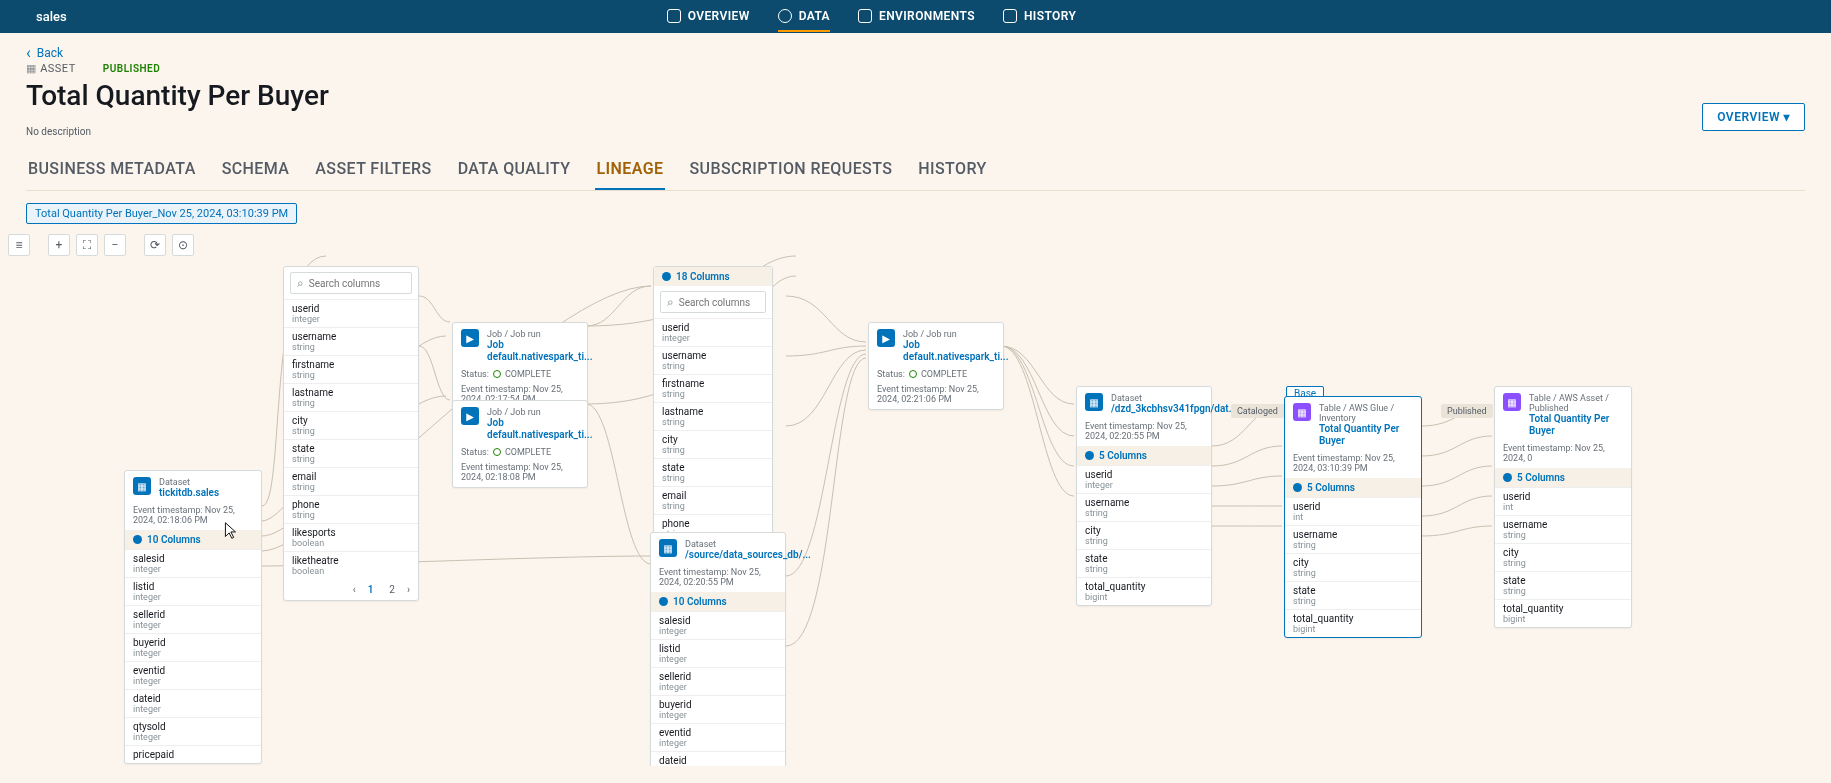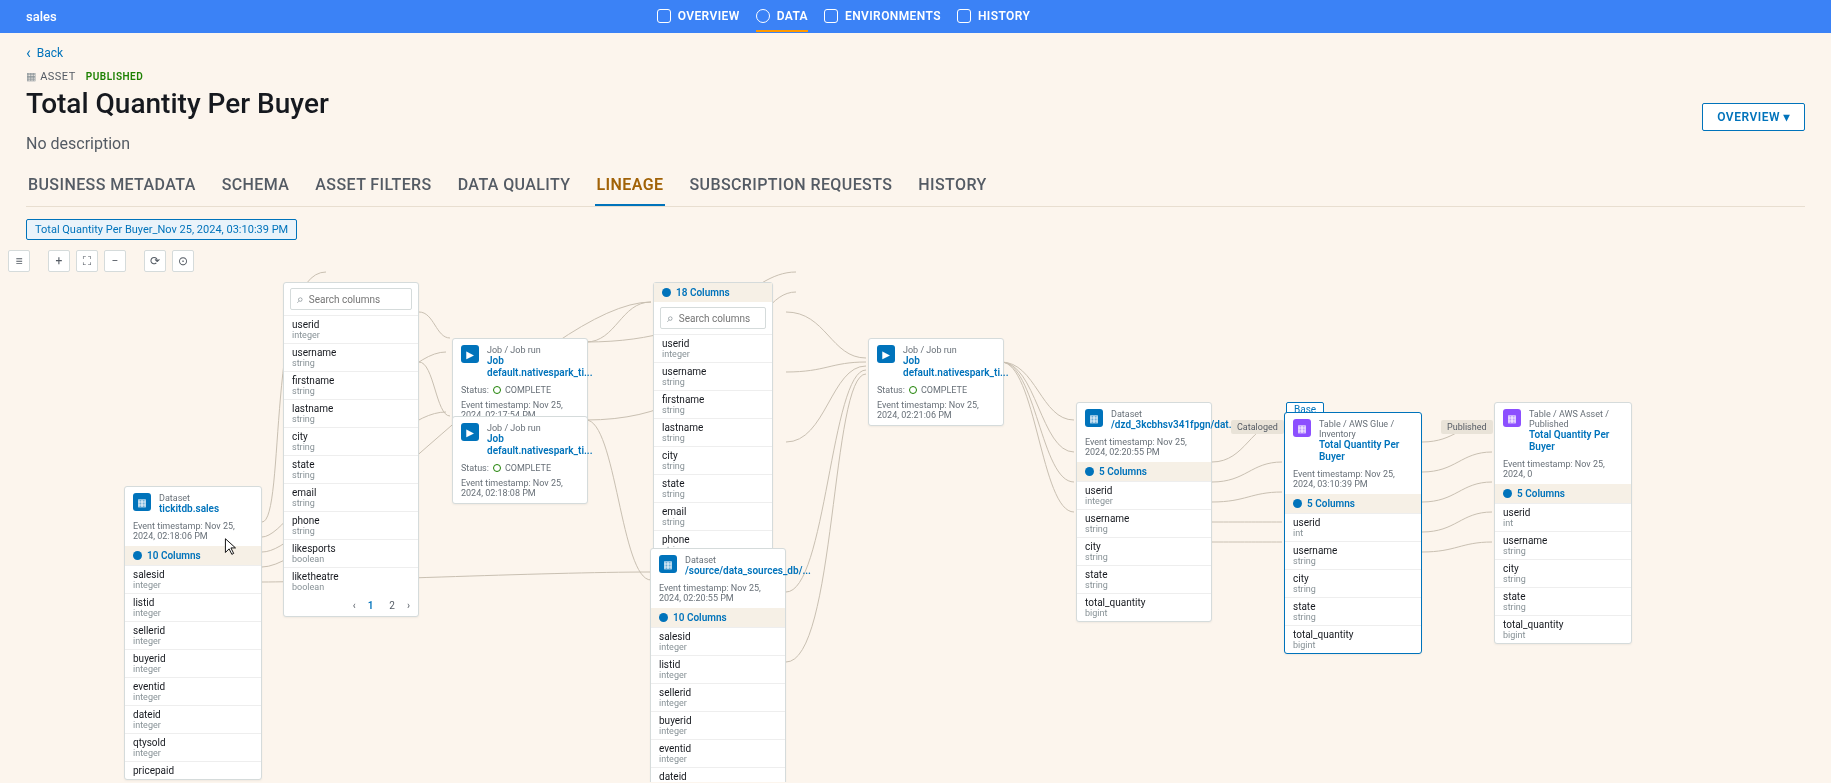--- a/index.html
+++ b/index.html
@@ -1,34 +1,34 @@
 <!DOCTYPE html>
 <html><head>
 <meta charset="utf-8">
 <style>
 *{box-sizing:border-box;margin:0;padding:0;font-family:-apple-system,BlinkMacSystemFont,"Segoe UI",Roboto,Arial,sans-serif}
 body{background:#fcf5ed;color:#16191f;font-size:12px;width:1831px;overflow:hidden}
-.topbar{background:#3b82f6;height:33px;display:flex;align-items:center;padding:0 26px;color:#fff}
+.topbar{background:#0c4a6e;height:33px;display:flex;align-items:center;padding:0 36px;color:#fff}
 .topbar-title{font-size:13px;font-weight:500}
-.topbar-nav{display:flex;gap:16px;margin-left:600px}
+.topbar-nav{display:flex;gap:28px;margin-left:600px}
 .topbar-nav-item{display:flex;align-items:center;gap:7px;font-size:12px;font-weight:600;letter-spacing:.4px;cursor:pointer;padding:7px 0;border-bottom:2px solid transparent}
 .topbar-nav-item.active{border-bottom:2px solid #ff9900}
 .ticon{display:inline-block;width:14px;height:14px;border:1.6px solid #fff;border-radius:3px}
 .ticon.circ{border-radius:50%}
 .content{padding:10px 26px 0 26px;position:relative}
 .back{display:flex;align-items:center;gap:6px;font-size:12px;color:#0073bb;cursor:pointer}
 .back::before{content:'‹';font-size:16px}
-.asset-row{display:flex;align-items:center;gap:10px;margin-top:8px}
+.asset-row{display:flex;align-items:center;gap:27px;}
 .asset-chip{font-size:11px;letter-spacing:.5px;color:#545b64}
 .asset-chip::before{content:'▦ ';color:#879196}
 .pub-chip{font-size:10px;color:#1d8102;font-weight:600;letter-spacing:.5px}
 .page-title{font-size:28px;font-weight:500;margin-top:4px}
 .meta-line{font-size:11px;color:#545b64;margin-top:6px}
 .meta-line .sep{margin:0 6px;color:#aab7b8}
-.desc{font-size:16px;color:#545b64;margin-top:14px}
+.desc{font-size:10px;color:#545b64;margin-top:14px}
 .actions{position:absolute;right:26px;top:70px}
 .actions button{background:#fff;border:1px solid #0073bb;color:#0073bb;padding:6px 14px;font-size:12px;font-weight:600;letter-spacing:.5px;cursor:pointer;border-radius:2px}
 .tabs{display:flex;gap:22px;margin-top:22px;border-bottom:1px solid #e8ded0;font-size:16px}
 .tab{padding:0 2px 10px 2px;color:#545b64;letter-spacing:.4px;cursor:pointer;font-weight:500}
 .tab.active{color:#a16207;border-bottom:2px solid #0073bb;font-weight:600}
 .crumb{display:inline-block;margin-top:12px;background:#eaf3fa;border:1px solid #0073bb;color:#0073bb;font-size:11px;padding:3px 8px;border-radius:2px}
 .toolbar{display:flex;gap:6px;margin-top:10px;margin-left:-18px}
 .tbtn{width:22px;height:22px;background:#fff;border:1px solid #d5dbdb;border-radius:2px;display:flex;align-items:center;justify-content:center;font-size:12px;cursor:pointer;color:#545b64}
 .canvas{position:relative;width:1780px;height:540px;margin-top:-30px}
 .node{position:absolute;background:#fff;border:1px solid #d5dbdb;border-radius:3px;box-shadow:0 1px 2px rgba(0,0,0,.05)}

